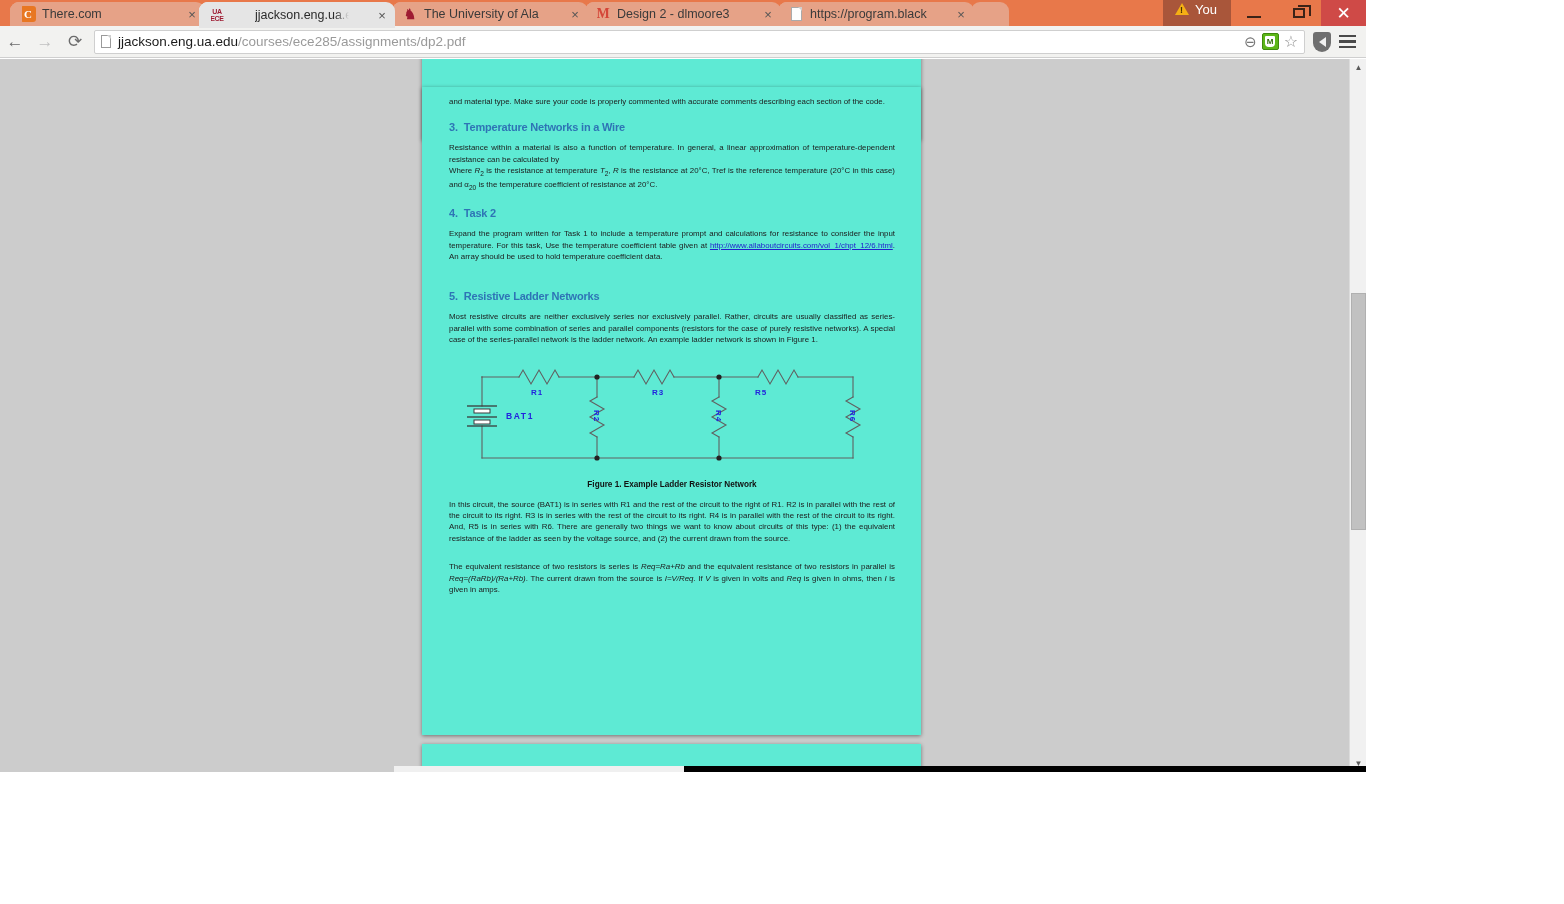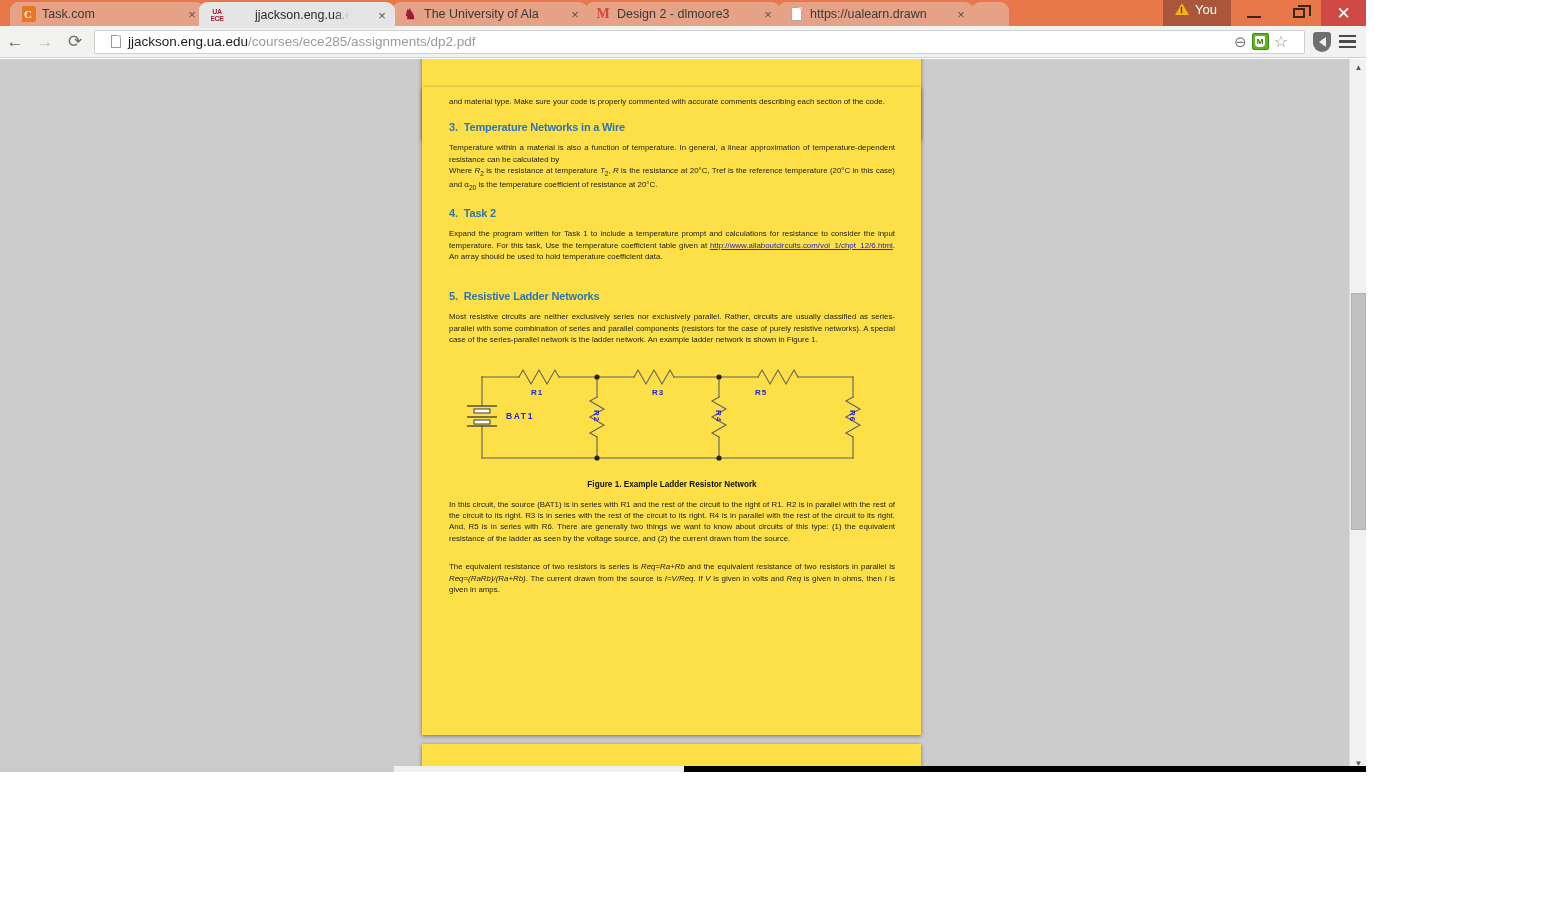--- a/index.html
+++ b/index.html
@@ -99,21 +99,21 @@
     border-bottom: 1px solid #cfcfcf;
   }
   .navicon {
     width: 30px; height: 32px; display: flex; align-items: center;
     justify-content: center; font-size: 17px; color: #6b6b6b;
   }
   .navicon.dim { color: #c0c0c0; }
   .urlbar {
     flex: 1 1 auto; height: 24px; margin: 0 4px; background: #fff;
     border: 1px solid #cfcfcf; border-radius: 2px; display: flex;
-    align-items: center; padding: 0 16px;
+    align-items: center; padding: 0 6px;
   }
   .url-doc {
     width: 10px; height: 13px; background: #fff; border: 1px solid #9a9a9a;
     position: relative; flex: 0 0 10px; margin-right: 7px;
   }
   .url-doc::after {
     content:""; position:absolute; right:-1px; top:-1px;
     border-left: 4px solid transparent; border-top: 4px solid #cfcfcf;
   }
   .url-text { font-size: 13.5px; color: #9a9a9a; white-space: nowrap; flex: 1 1 auto; }
@@ -141,21 +141,21 @@
   }
   .ic-menu { display: flex; flex-direction: column; gap: 3px; margin: 0 10px 0 8px; }
   .ic-menu span { width: 17px; height: 2.5px; background: #4a4a4a; }
 
   
   .viewer {
     position: absolute; left: 0; top: 59px; width: 1366px; height: 713px;
     background: #cccccc; overflow: hidden;
   }
   .pdfpage {
-    position: absolute; left: 422px; background: #fde047;
+    position: absolute; left: 422px; background: #5eead4;
     box-shadow: 0 1px 4px rgba(0,0,0,0.45);
   }
   #page-prev { top: -55px; width: 499px; height: 136px; }
   #page-cur  { top: 28px;  width: 499px; height: 648px; }
   #page-next { top: 685px; width: 499px; height: 90px; }
 
   .vscroll {
     position: absolute; right: 0; top: 59px; width: 17px; height: 713px;
     background: #f1f1f1; border-left: 1px solid #dcdcdc;
   }
@@ -215,21 +215,21 @@
 </style>
 </head>
 <body>
 
 <div id="browser">
 
   <div class="tabstrip">
 
     <div class="tab" style="left:10px; width:195px;">
       <span class="tab-fav fav-chegg">C</span>
-      <span class="tab-title">Task.com</span>
+      <span class="tab-title">There.com</span>
       <span class="tab-close">×</span>
     </div>
 
     <div class="tab active" style="left:199px; width:196px;">
       <span class="tab-fav fav-ua">UA<br>ECE</span>
       <span class="tab-title">jjackson.eng.ua.edu/</span>
       <span class="tab-close">×</span>
     </div>
 
     <div class="tab" style="left:392px; width:196px;">
@@ -241,21 +241,21 @@
     <div class="tab" style="left:585px; width:196px;">
       <span class="tab-fav fav-gmail">M</span>
       <span class="tab-title">Design 2 - dlmoore3</span>
       <span class="tab-close">×</span>
     </div>
 
     <div class="tab" style="left:778px; width:196px;">
       <span class="tab-fav">
         <span class="fav-doc"></span>
       </span>
-      <span class="tab-title">https://ualearn.drawn</span>
+      <span class="tab-title">https://program.black</span>
       <span class="tab-close">×</span>
     </div>
 
     <div class="tab-newslot" style="left:971px;"></div>
 
     <div class="winbtns">
       <div class="you-chip">
         <span class="warn-tri"></span>
         <span>You</span>
       </div>
@@ -309,21 +309,21 @@
     <div class="pdfpage" id="page-prev"></div>
 
     <div class="pdfpage" id="page-cur">
       <div class="doc">
 
         <p class="p">and material type. Make sure your code is properly commented with accurate comments describing each section of the code.</p>
 
         <div class="h2">
           <span class="num">3.</span><span>Temperature Networks in a Wire</span>
         </div>
-        <p class="p">Temperature within a material is also a function of temperature. In general, a linear approximation of temperature-dependent resistance can be calculated by</p>
+        <p class="p">Resistance within a material is also a function of temperature. In general, a linear approximation of temperature-dependent resistance can be calculated by</p>
 
 
         <p class="p">Where <span class="it">R</span><sub>2</sub>
           is the resistance at temperature <span class="it">T</span><sub>2</sub>, <span class="it">R</span> is the resistance
           at 20°C, Tref is the reference temperature (20°C in this case) and α<sub>20</sub> is the temperature
           coefficient of resistance at 20°C.</p>
 
         <div class="h2">
           <span class="num">4.</span><span>Task 2</span>
         </div>

